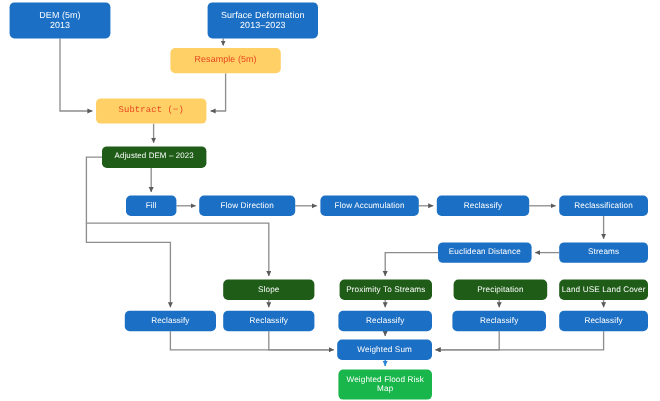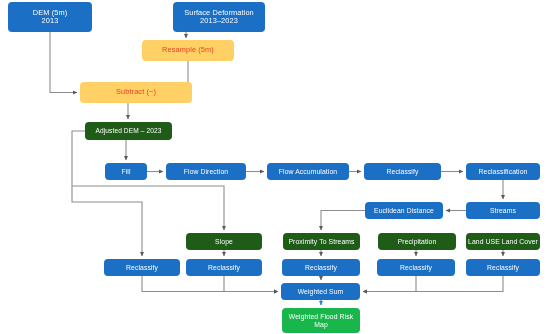--- a/index.html
+++ b/index.html
@@ -94,21 +94,21 @@
       <path d="M321,300 L321,305"></path>
     </g>
   </svg>
 
   <div id="nodes">
       <div class="node blue" style="left: 8px; top: 2px; width: 84px; height: 30px; font-size: 7.4px;">DEM (5m)
 2013</div>
       <div class="node blue" style="left: 125px; top: 2px; width: 92px; height: 30px; font-size: 7.4px; margin-left: 48px;">Surface Deformation
 2013–2023</div>
       <div class="node amber" style="left: 142px; top: 40px; width: 92px; height: 21px; font-size: 7.4px;">Resample (5m)</div>
-      <div class="node amber" style="left: 80px; top: 82px; width: 112px; height: 21px; font-size: 7.4px;">Subtract (−)</div>
+      <div class="node amber" style="left: 80px; top: 82px; width: 92px; height: 21px; font-size: 7.4px; font-family: Liberation Mono, monospace;">Subtract (−)</div>
       <div class="node dgreen" style="left: 85px; top: 122px; width: 87px; height: 18px; font-size: 6.6px;">Adjusted DEM – 2023</div>
       <div class="node blue" style="left: 105px; top: 163px; width: 42px; height: 17px; font-size: 6.8px;">Fill</div>
       <div class="node blue" style="left: 166px; top: 163px; width: 80px; height: 17px; font-size: 6.8px;">Flow Direction</div>
       <div class="node blue" style="left: 267px; top: 163px; width: 82px; height: 17px; font-size: 6.8px;">Flow Accumulation</div>
       <div class="node blue" style="left: 364px; top: 163px; width: 77px; height: 17px; font-size: 6.8px;">Reclassify</div>
       <div class="node blue" style="left: 466px; top: 163px; width: 74px; height: 17px; font-size: 6.8px;">Reclassification</div>
       <div class="node blue" style="left: 365px; top: 202px; width: 78px; height: 17px; font-size: 6.8px;">Euclidean Distance</div>
       <div class="node blue" style="left: 466px; top: 202px; width: 74px; height: 17px; font-size: 6.8px;">Streams</div>
       <div class="node dgreen" style="left: 186px; top: 233px; width: 76px; height: 17px; font-size: 6.8px;">Slope</div>
       <div class="node dgreen" style="left: 283px; top: 233px; width: 77px; height: 17px; font-size: 6.8px;">Proximity To Streams</div>

